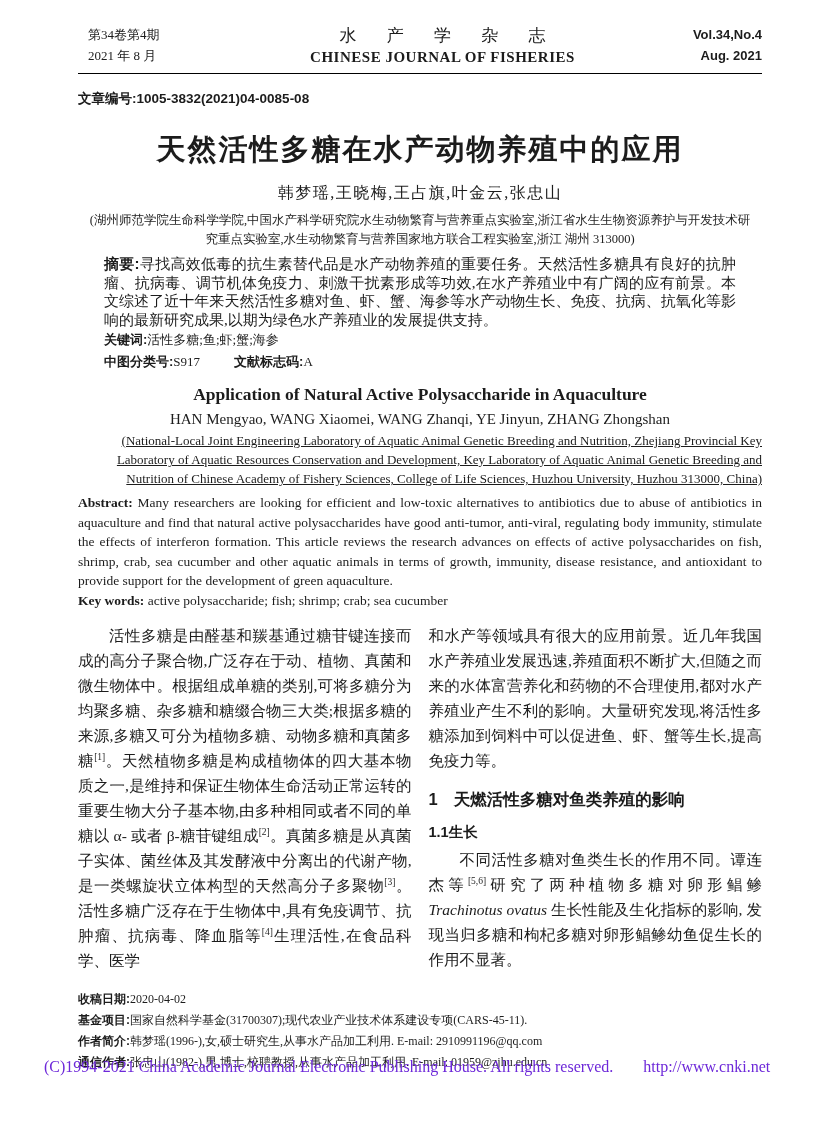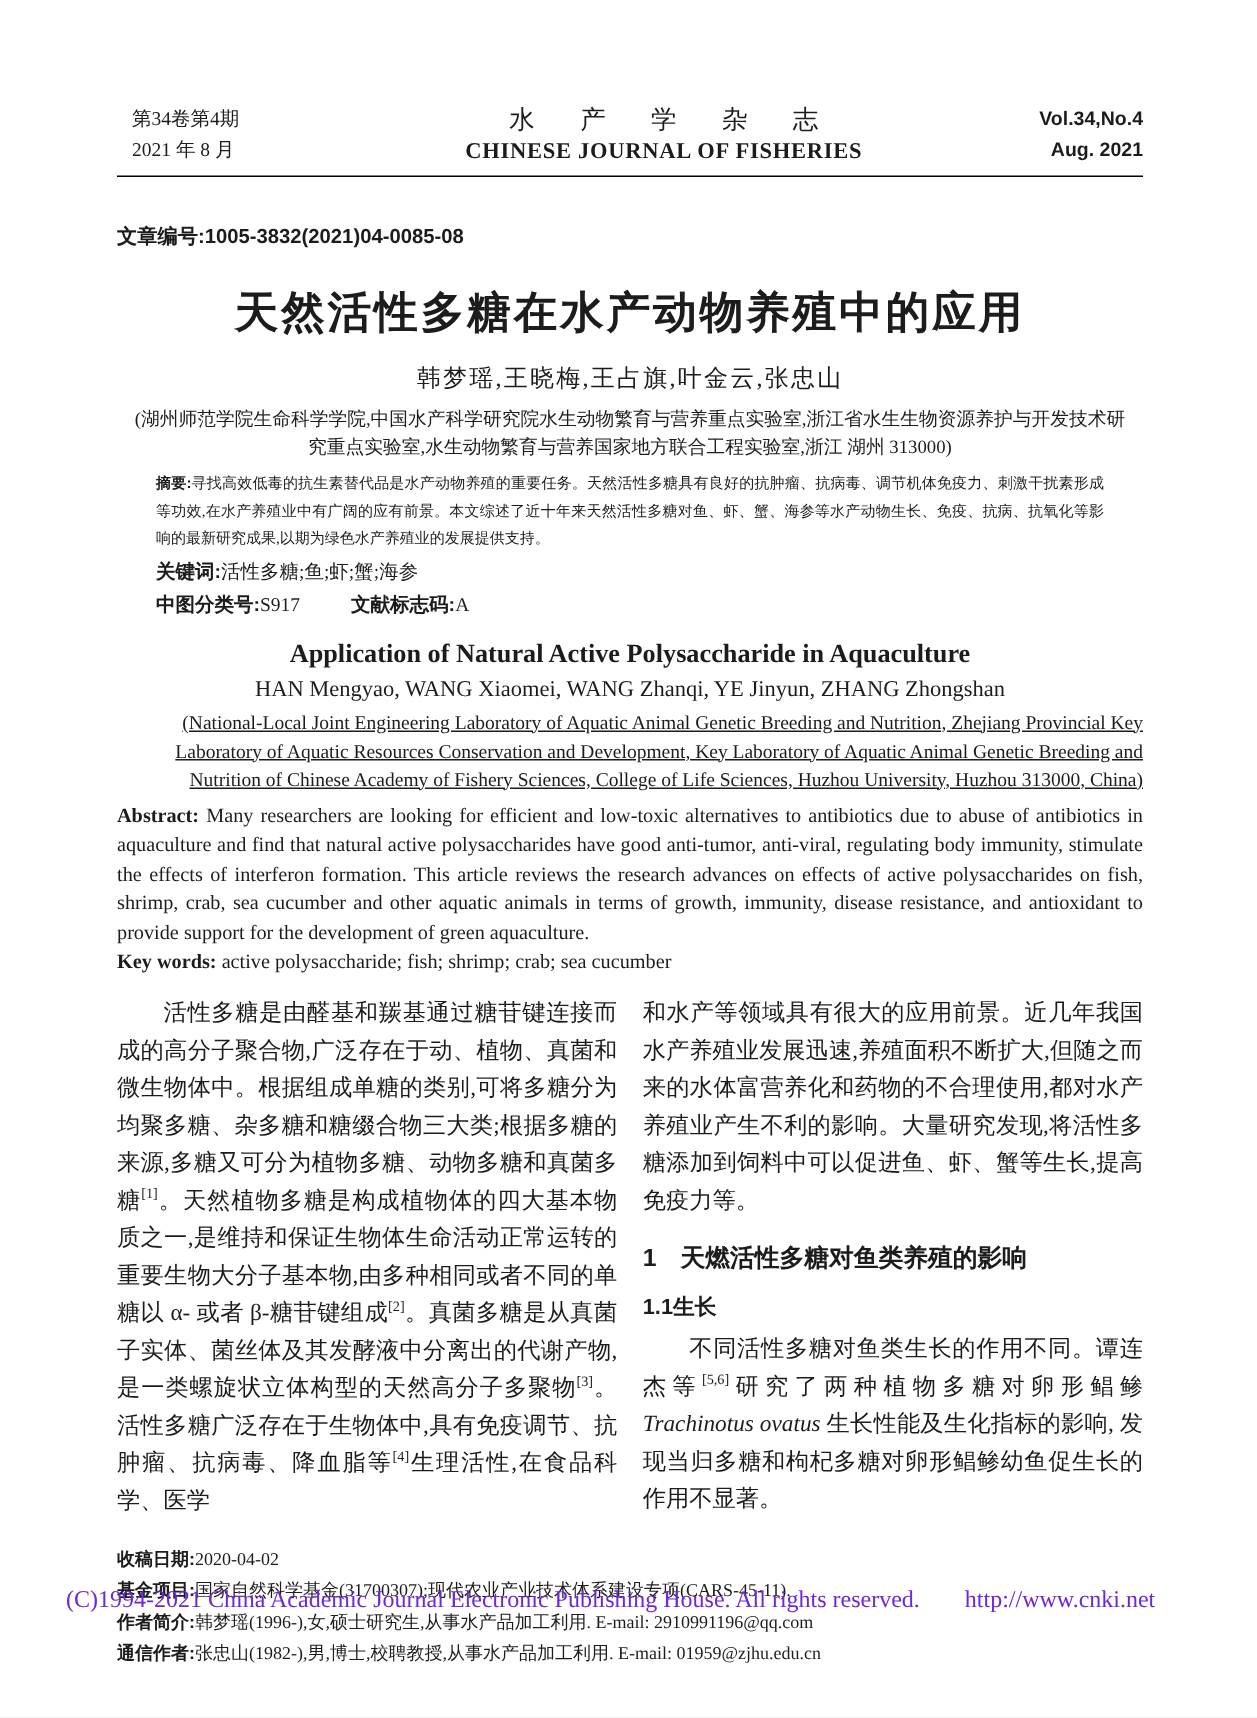--- a/index.html
+++ b/index.html
@@ -1,34 +1,34 @@
 <!DOCTYPE html>
 <html><head>
 <meta charset="utf-8">
 <style>
   html,body{margin:0;padding:0;background:#e9e9e9;}
   .page{position:relative;width:838px;height:1145px;margin:0 auto;background:#ffffff;overflow:hidden;color:#1c1c1c;}
   .content{position:absolute;left:78px;right:76px;top:0;}
 
-  .journal-header{display:flex;align-items:center;margin-top:68px;}
+  .journal-header{display:flex;align-items:center;margin-top:24px;}
   .jh-left{width:135px;padding-left:10px;font-family:"Liberation Serif",serif;font-size:13px;line-height:21px;}
   .jh-center{flex:1;text-align:center;}
   .journal-name-cn{font-family:"Liberation Serif",serif;font-size:17px;letter-spacing:13px;text-indent:13px;}
   .journal-name-en{font-family:"Liberation Serif",serif;font-size:15px;font-weight:bold;letter-spacing:.5px;margin-top:2px;}
   .jh-right{width:100px;text-align:right;font-family:Liberation Sans, sans-serif;font-weight:bold;font-size:13px;line-height:21px;}
 
   .header-rule{border-top:1.5px solid #000;margin-top:7px;}
 
-  .artnum{margin-top:31px;font-family:"Liberation Sans",sans-serif;font-weight:bold;font-size:13.5px;}
+  .artnum{margin-top:16px;font-family:"Liberation Sans",sans-serif;font-weight:bold;font-size:13.5px;}
 
   .title-cn{margin-top:22px;text-align:center;font-family:"Liberation Sans",sans-serif;font-weight:bold;font-size:29px;letter-spacing:2px;}
   .authors-cn{margin-top:13px;text-align:center;font-family:"Liberation Serif",serif;font-size:16px;letter-spacing:1.5px;}
   .affil-cn{margin-top:7px;text-align:center;font-family:"Liberation Serif",serif;font-size:12.5px;line-height:19px;}
 
-  .abstract-cn{margin:6px 26px 0 26px;font-family:"Liberation Serif",serif;font-size:10px;line-height:18.5px;text-align:justify;}
+  .abstract-cn{margin:6px 26px 0 26px;font-family:"Liberation Serif",serif;font-size:15px;line-height:18.5px;text-align:justify;}
   .kw-cn{margin:1px 26px 0 26px;font-family:"Liberation Serif",serif;font-size:13px;line-height:20px;}
   .clc{margin:2px 26px 0 26px;font-family:"Liberation Serif",serif;font-size:13px;line-height:20px;}
   .clc-gap{margin-left:34px;}
   .lbl-cn{font-family:"Liberation Sans",sans-serif;font-weight:bold;}
 
   .en-block{font-family:"Liberation Serif",serif;}
   .title-en{margin-top:12px;text-align:center;font-size:17.5px;font-weight:bold;}
   .authors-en{margin-top:6px;text-align:center;font-size:15px;}
   .affil-en{margin-top:3px;text-align:right;font-size:13px;line-height:19px;text-decoration:underline;}
   .abstract-en{margin-top:5px;font-size:13.5px;line-height:19.5px;text-align:justify;}

